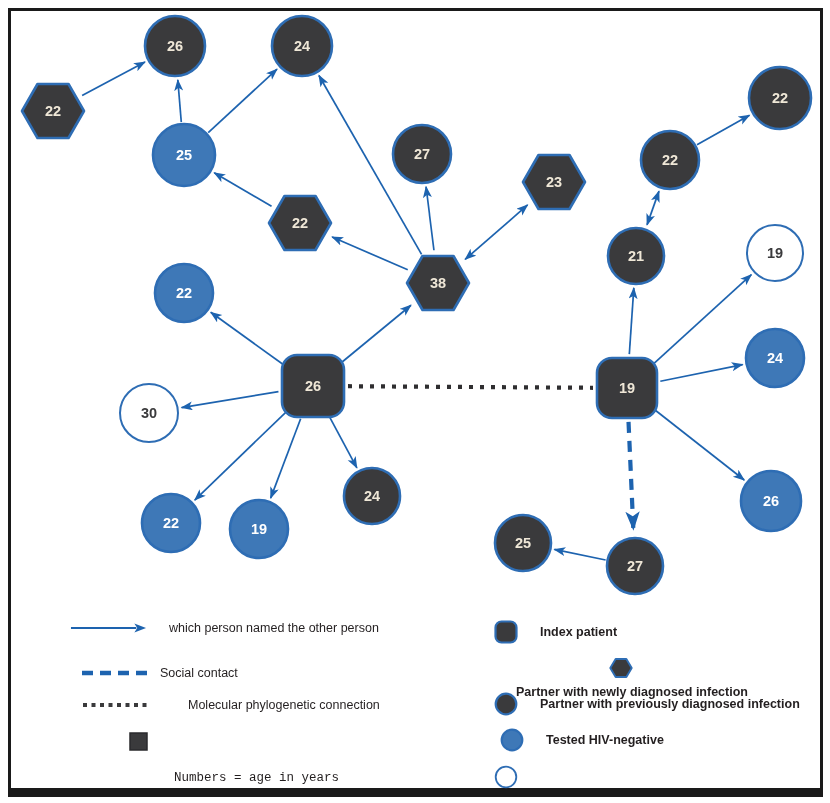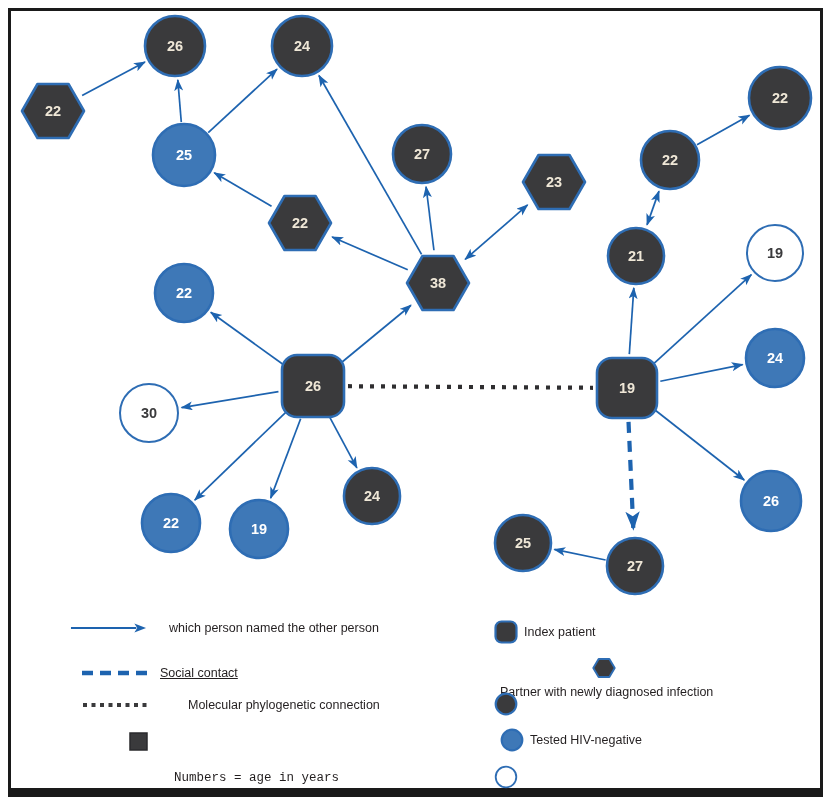--- a/index.html
+++ b/index.html
@@ -8,21 +8,21 @@
   #frame{position:absolute;left:8px;top:8px;width:815px;height:789px;box-sizing:border-box;
          border:3px solid #1a1a1a;border-bottom-width:9px;background:#ffffff;}
   #net{position:absolute;left:0;top:0;width:830px;height:803px;}
   .legend{position:absolute;font-size:12.5px;color:#231f20;}
   .lrow{position:absolute;display:flex;align-items:flex-start;}
   .lrow .icon-box{width:78px;height:16px;display:flex;justify-content:flex-end;align-items:center;flex:none;}
   .lrow .ltext{margin-left:12px;line-height:16px;white-space:nowrap;}
   .lrow .ltext .line2{padding-left:9px;}
   .rrow{position:absolute;display:flex;align-items:center;height:24px;}
   .rrow .icon-box{width:24px;height:24px;display:flex;justify-content:center;align-items:center;flex:none;}
-  .rrow .ltext{margin-left:6px;line-height:24px;white-space:nowrap;}
+  .rrow .ltext{margin-left:22px;line-height:24px;white-space:nowrap;font-weight:bold;}
   svg text.node-label{font-family:"Liberation Sans", sans-serif;font-weight:bold;font-size:14.5px;}
 </style>
 </head>
 <body>
 
 <div id="page">
   <div id="frame"></div>
   <svg id="net" viewBox="0 0 830 803">
       <defs>
         <marker id="arw" markerUnits="userSpaceOnUse" orient="auto-start-reverse" markerWidth="13" markerHeight="10" refX="11" refY="4.5">
@@ -111,21 +111,21 @@
         <div class="icon-box">
           <svg width="80" height="12" viewBox="0 0 80 12">
             <line x1="1" y1="6" x2="68" y2="6" stroke="#1d63af" stroke-width="2"></line>
             <path d="M66,1.5 L78,6 L66,10.5 L69,6 Z" fill="#1d63af"></path>
           </svg>
         </div>
         <div class="ltext">
           <div class="line2">which person named the other person</div>
         </div>
       </div>
-      <div class="lrow" style="left: 70px; top: 665px; text-decoration: underline;">
+      <div class="lrow" style="left: 70px; top: 665px;">
         <div class="icon-box">
           <svg width="66" height="8" viewBox="0 0 66 8">
             <line x1="0" y1="4" x2="66" y2="4" stroke="#1d63af" stroke-width="4.5" stroke-dasharray="11 7"></line>
           </svg>
         </div>
         <div class="ltext">
           <div>Social contact</div>
         </div>
       </div>
       <div class="lrow" style="left: 70px; top: 697px; gap: 28px;">
@@ -168,20 +168,21 @@
           </svg>
         </div>
         <div class="ltext">Partner with newly diagnosed infection</div>
       </div>
       <div class="rrow" style="left: 494px; top: 692px;">
         <div class="icon-box">
           <svg width="24" height="24" viewBox="0 0 24 24">
             <circle cx="12" cy="12" r="10.3" fill="#3a3a3c" stroke="#2e6db4" stroke-width="2.2"></circle>
           </svg>
         </div>
+        <div class="ltext">Partner with previously diagnosed infection</div>
       </div>
       <div class="rrow" style="left: 500px; top: 728px;">
         <div class="icon-box">
           <svg width="24" height="24" viewBox="0 0 24 24">
             <circle cx="12" cy="12" r="10.3" fill="#3e78b7" stroke="#2e6db4" stroke-width="2.2"></circle>
           </svg>
         </div>
         <div class="ltext">Tested HIV-negative</div>
       </div>
       <div class="rrow" style="left: 494px; top: 765px;">

